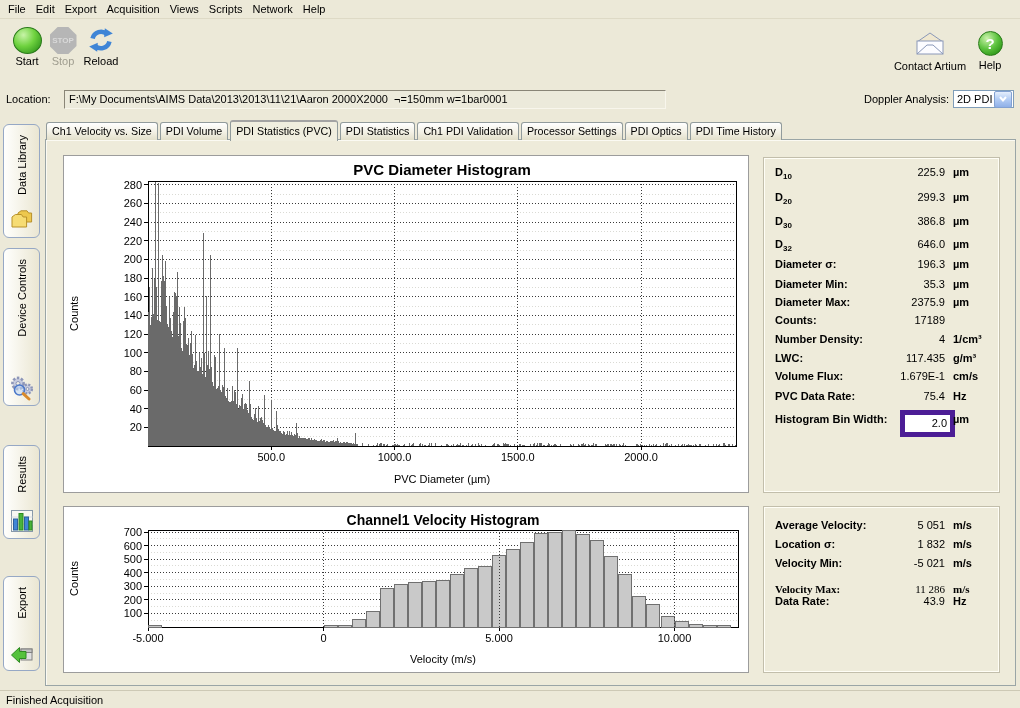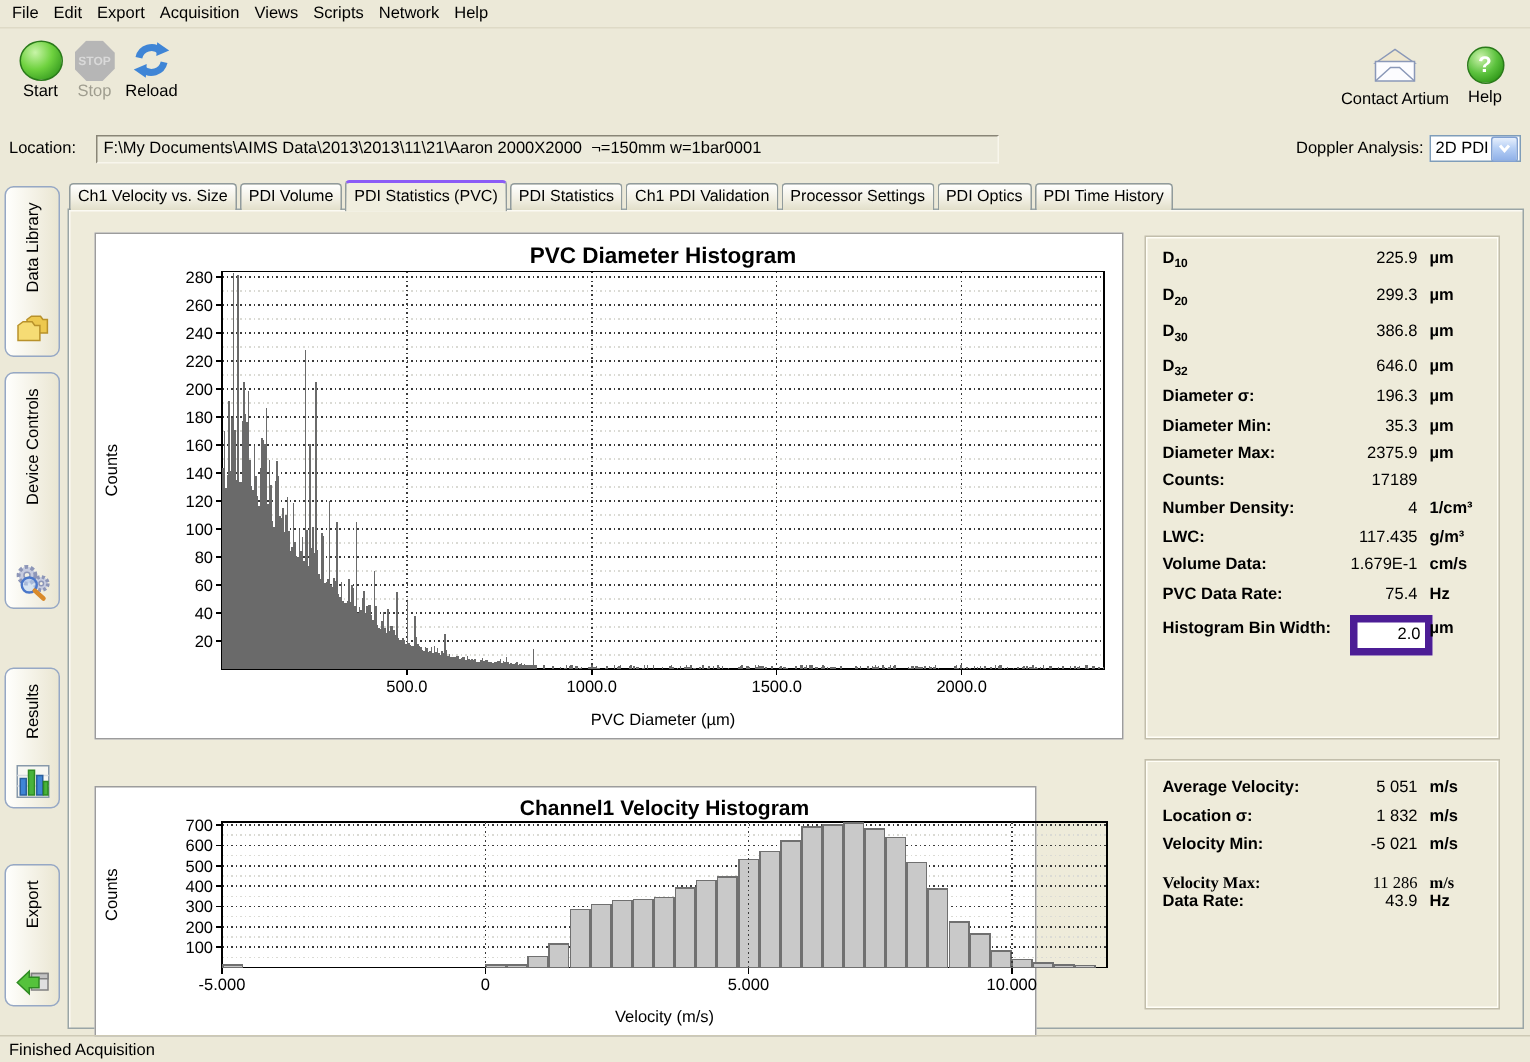--- a/index.html
+++ b/index.html
@@ -21,21 +21,21 @@
       border:1px solid;border-color:#898577 #f8f6ec #f8f6ec #898577;
       line-height:16px;padding-left:4px;white-space:pre;box-sizing:content-box;overflow:hidden}
   .dd{left:953px;top:90px;width:61px;height:18px;background:#fff;border:1px solid #7f9db9;display:flex;align-items:center;box-sizing:border-box}
   .dd-text{flex:1;padding-left:3px}
   .dd-btn{width:16px;height:15px;margin-right:1px;border-radius:2px;
       background:linear-gradient(#e6effc,#b6cff5 45%,#8fb0e8);border:1px solid #82a1d2;
       display:flex;align-items:center;justify-content:center}
   .tabstrip{left:46px;top:119px;height:21px;display:flex;align-items:flex-end;z-index:3}
   .tab{height:17px;line-height:17px;padding:0 5px;font-size:10.7px;background:linear-gradient(#ffffff,#f2f0e4 55%,#e2dfca);
       border:1px solid #919b9c;border-bottom:none;border-radius:3px 3px 0 0;margin-right:2px;cursor:default}
-  .tab.active{height:19px;line-height:19px;background:#f0eedf;border-top:2px solid #8b5cf6;margin-bottom:-1px;position:relative;z-index:4}
+  .tab.active{height:19px;line-height:19px;background:#f0eedf;border-top:2px solid #a3a3a3;margin-bottom:-1px;position:relative;z-index:4}
   .tabpage{left:45px;top:139px;width:971px;height:547px;background:#eeebda;border:1px solid #9aa5a6;
       box-shadow:inset 1px 1px 0 #fbfaf3;box-sizing:border-box}
   .side-tab{left:3px;width:37px;border:1px solid #96a8c5;border-radius:6px;
       background:linear-gradient(to right,#fffffd,#eae6d2);display:flex;flex-direction:column;align-items:center;
       justify-content:space-between;padding:10px 0 4px 0;box-sizing:border-box;cursor:default}
   .side-label{writing-mode:vertical-rl;transform:rotate(180deg);font-size:11px;color:#000}
   .chart-panel{position:absolute;background:#fff;border:1px solid #9c9c9c;box-sizing:border-box}
   .stats-panel{position:absolute;background:#eeebda;border:1px solid #c2beab;box-shadow:inset 1px 1px 0 #fffef6, inset -1px -1px 0 #fffef6;box-sizing:border-box}
   .srow{position:absolute;left:0;width:100%;height:18px}
   .srow .lab{position:absolute;left:11px;top:0;font-weight:bold}
@@ -244,36 +244,36 @@
         <span class="lab">Number Density:</span>
         <span class="val">4</span>
         <span class="unit">1/cm³</span>
       </div>
       <div class="srow" style="top: 194px;">
         <span class="lab">LWC:</span>
         <span class="val">117.435</span>
         <span class="unit">g/m³</span>
       </div>
       <div class="srow" style="top: 212px;">
-        <span class="lab">Volume Data:</span>
+        <span class="lab">Volume Flux:</span>
         <span class="val">1.679E-1</span>
         <span class="unit">cm/s</span>
       </div>
       <div class="srow" style="top: 232px;">
         <span class="lab">PVC Data Rate:</span>
         <span class="val">75.4</span>
         <span class="unit">Hz</span>
       </div>
       <div class="srow" style="top: 255px;">
         <span class="lab">Histogram Bin Width:</span>
         <div class="bin-input">2.0</div>
         <span class="unit">µm</span>
       </div>
     </div>
-  <div class="chart-panel" style="left:17px;top:384px;width:628px;height:167px">
+  <div class="chart-panel" style="left:17px;top:366px;width:686px;height:167px">
     <svg id="velChart" width="684" height="165">
         <text x="379" y="18" font-size="14" font-family="Liberation Sans, sans-serif" fill="#000" text-anchor="middle" font-weight="bold">Channel1 Velocity Histogram</text>
         <line x1="84" y1="113.21678321678321" x2="674" y2="113.21678321678321" stroke="#dadad4" stroke-dasharray="1 2" shape-rendering="crispEdges"></line>
         <line x1="84" y1="99.65034965034965" x2="674" y2="99.65034965034965" stroke="#dadad4" stroke-dasharray="1 2" shape-rendering="crispEdges"></line>
         <line x1="84" y1="86.08391608391608" x2="674" y2="86.08391608391608" stroke="#dadad4" stroke-dasharray="1 2" shape-rendering="crispEdges"></line>
         <line x1="84" y1="72.51748251748252" x2="674" y2="72.51748251748252" stroke="#dadad4" stroke-dasharray="1 2" shape-rendering="crispEdges"></line>
         <line x1="84" y1="58.951048951048946" x2="674" y2="58.951048951048946" stroke="#dadad4" stroke-dasharray="1 2" shape-rendering="crispEdges"></line>
         <line x1="84" y1="45.38461538461539" x2="674" y2="45.38461538461539" stroke="#dadad4" stroke-dasharray="1 2" shape-rendering="crispEdges"></line>
         <line x1="84" y1="31.818181818181813" x2="674" y2="31.818181818181813" stroke="#dadad4" stroke-dasharray="1 2" shape-rendering="crispEdges"></line>
         <line x1="84" y1="106.43356643356643" x2="674" y2="106.43356643356643" stroke="#3a3a3a" stroke-dasharray="1 2" shape-rendering="crispEdges"></line>

